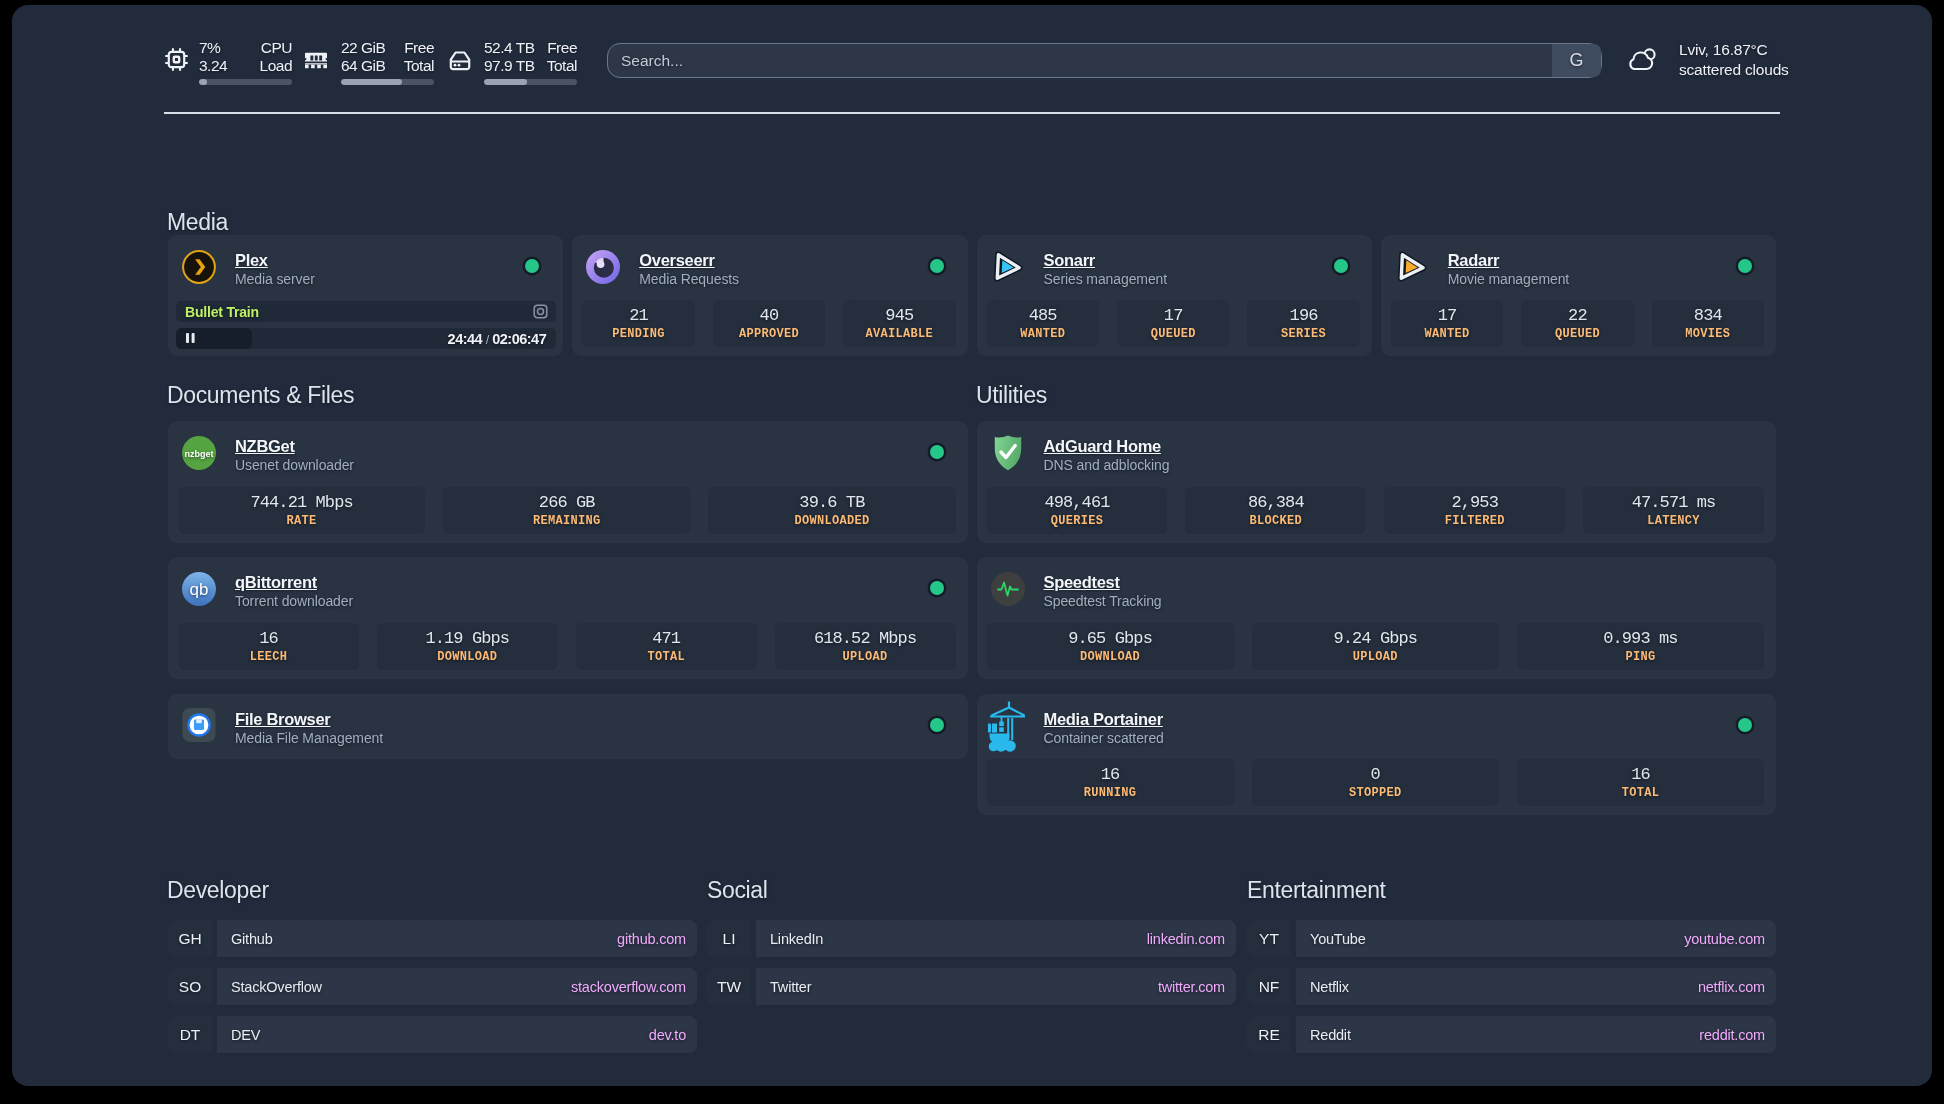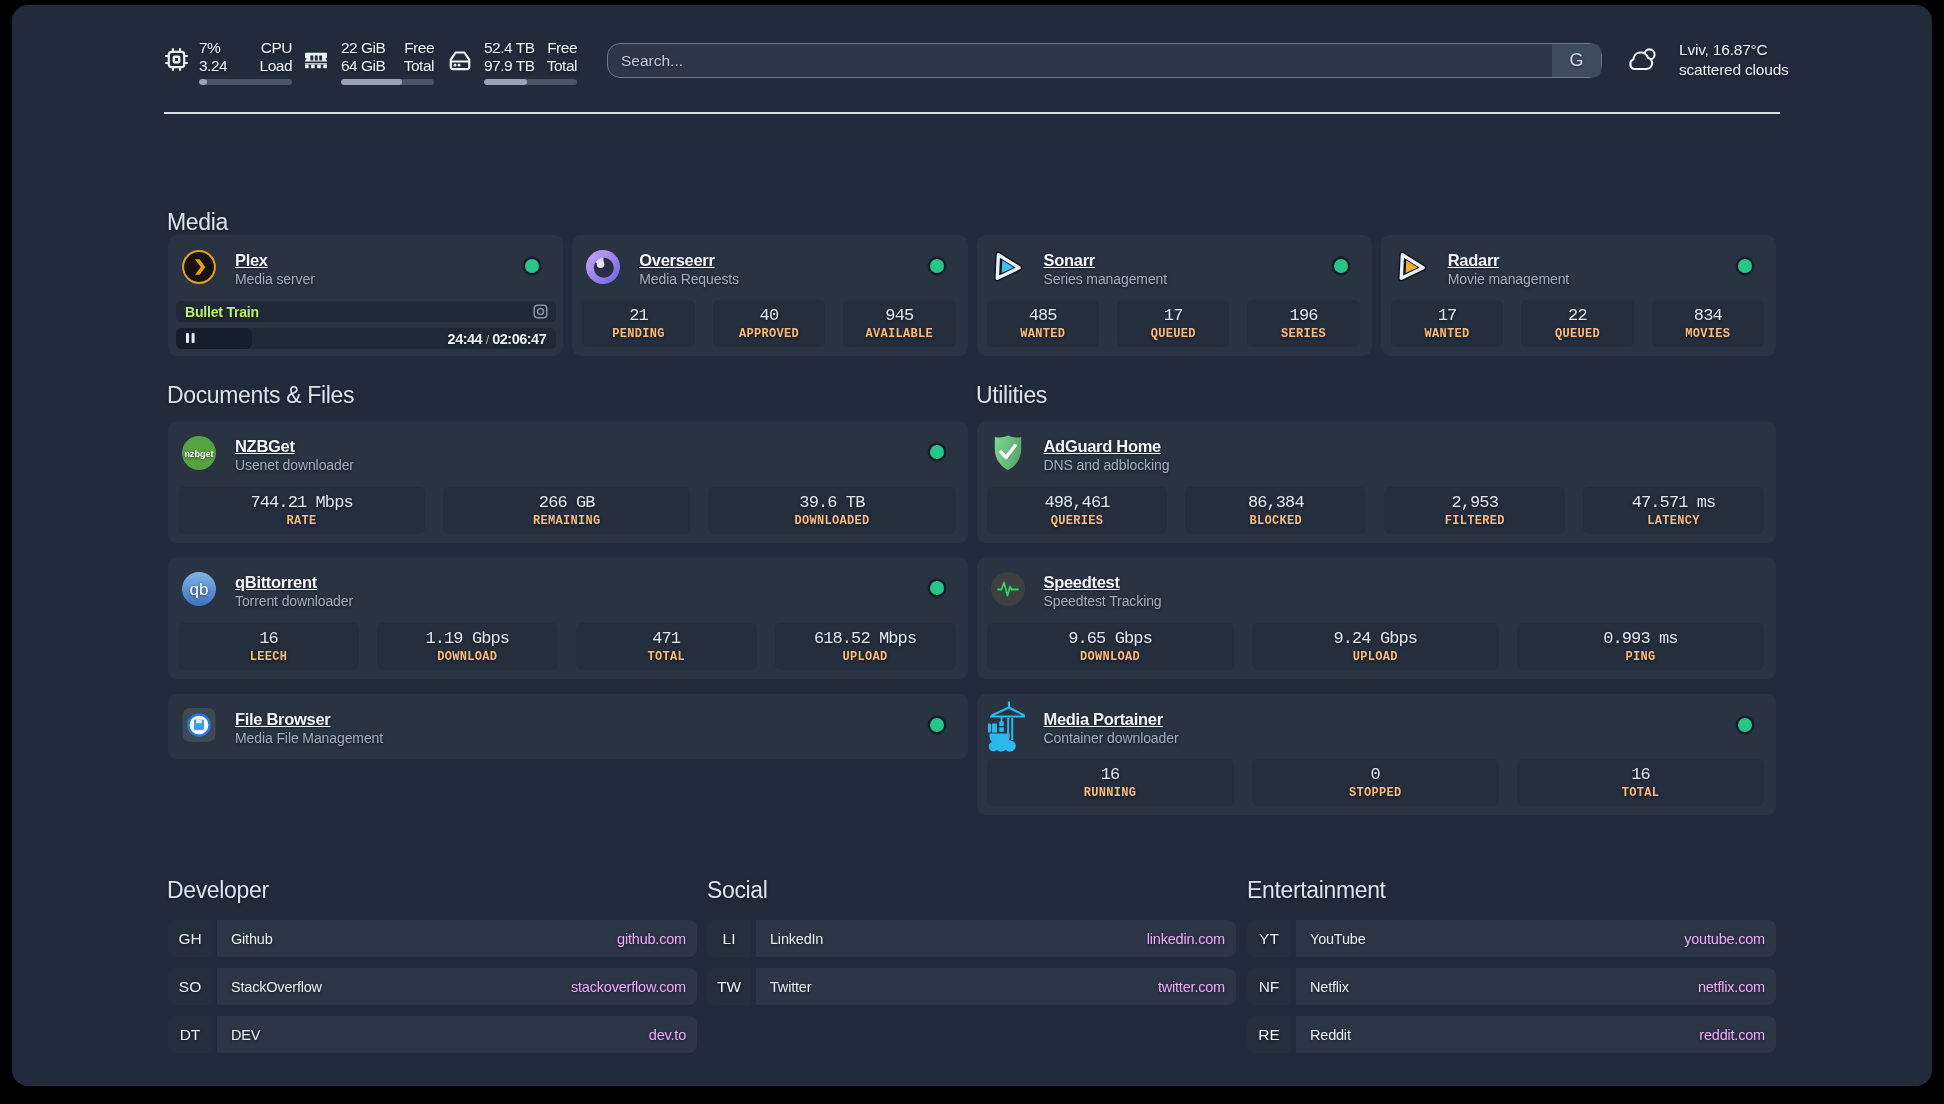--- a/index.html
+++ b/index.html
@@ -415,21 +415,21 @@
           <rect x="-1" y="23.5" width="4" height="9" rx="1"></rect>
           <path d="M1.5 33.5h20v3.5q0 6-7 6h-6q-7 0-7-7z"></path>
           <circle cx="13" cy="44.5" r="7.2"></circle>
             <circle cx="22" cy="46" r="5.8"></circle>
             <circle cx="5.5" cy="46.5" r="4.8"></circle>
           <rect x="5" y="42" width="17" height="7"></rect>
         </g>
       </svg>
       <div class="meta">
           <div class="t">Media Portainer</div>
-          <div class="s">Container downloader</div>
+          <div class="s">Container scattered</div>
         </div>
       <div class="dot"></div>
       <div class="tiles">
         <div class="tile">
             <div class="v">16</div>
             <div class="l">RUNNING</div>
           </div>
         <div class="tile">
             <div class="v">0</div>
             <div class="l">STOPPED</div>

